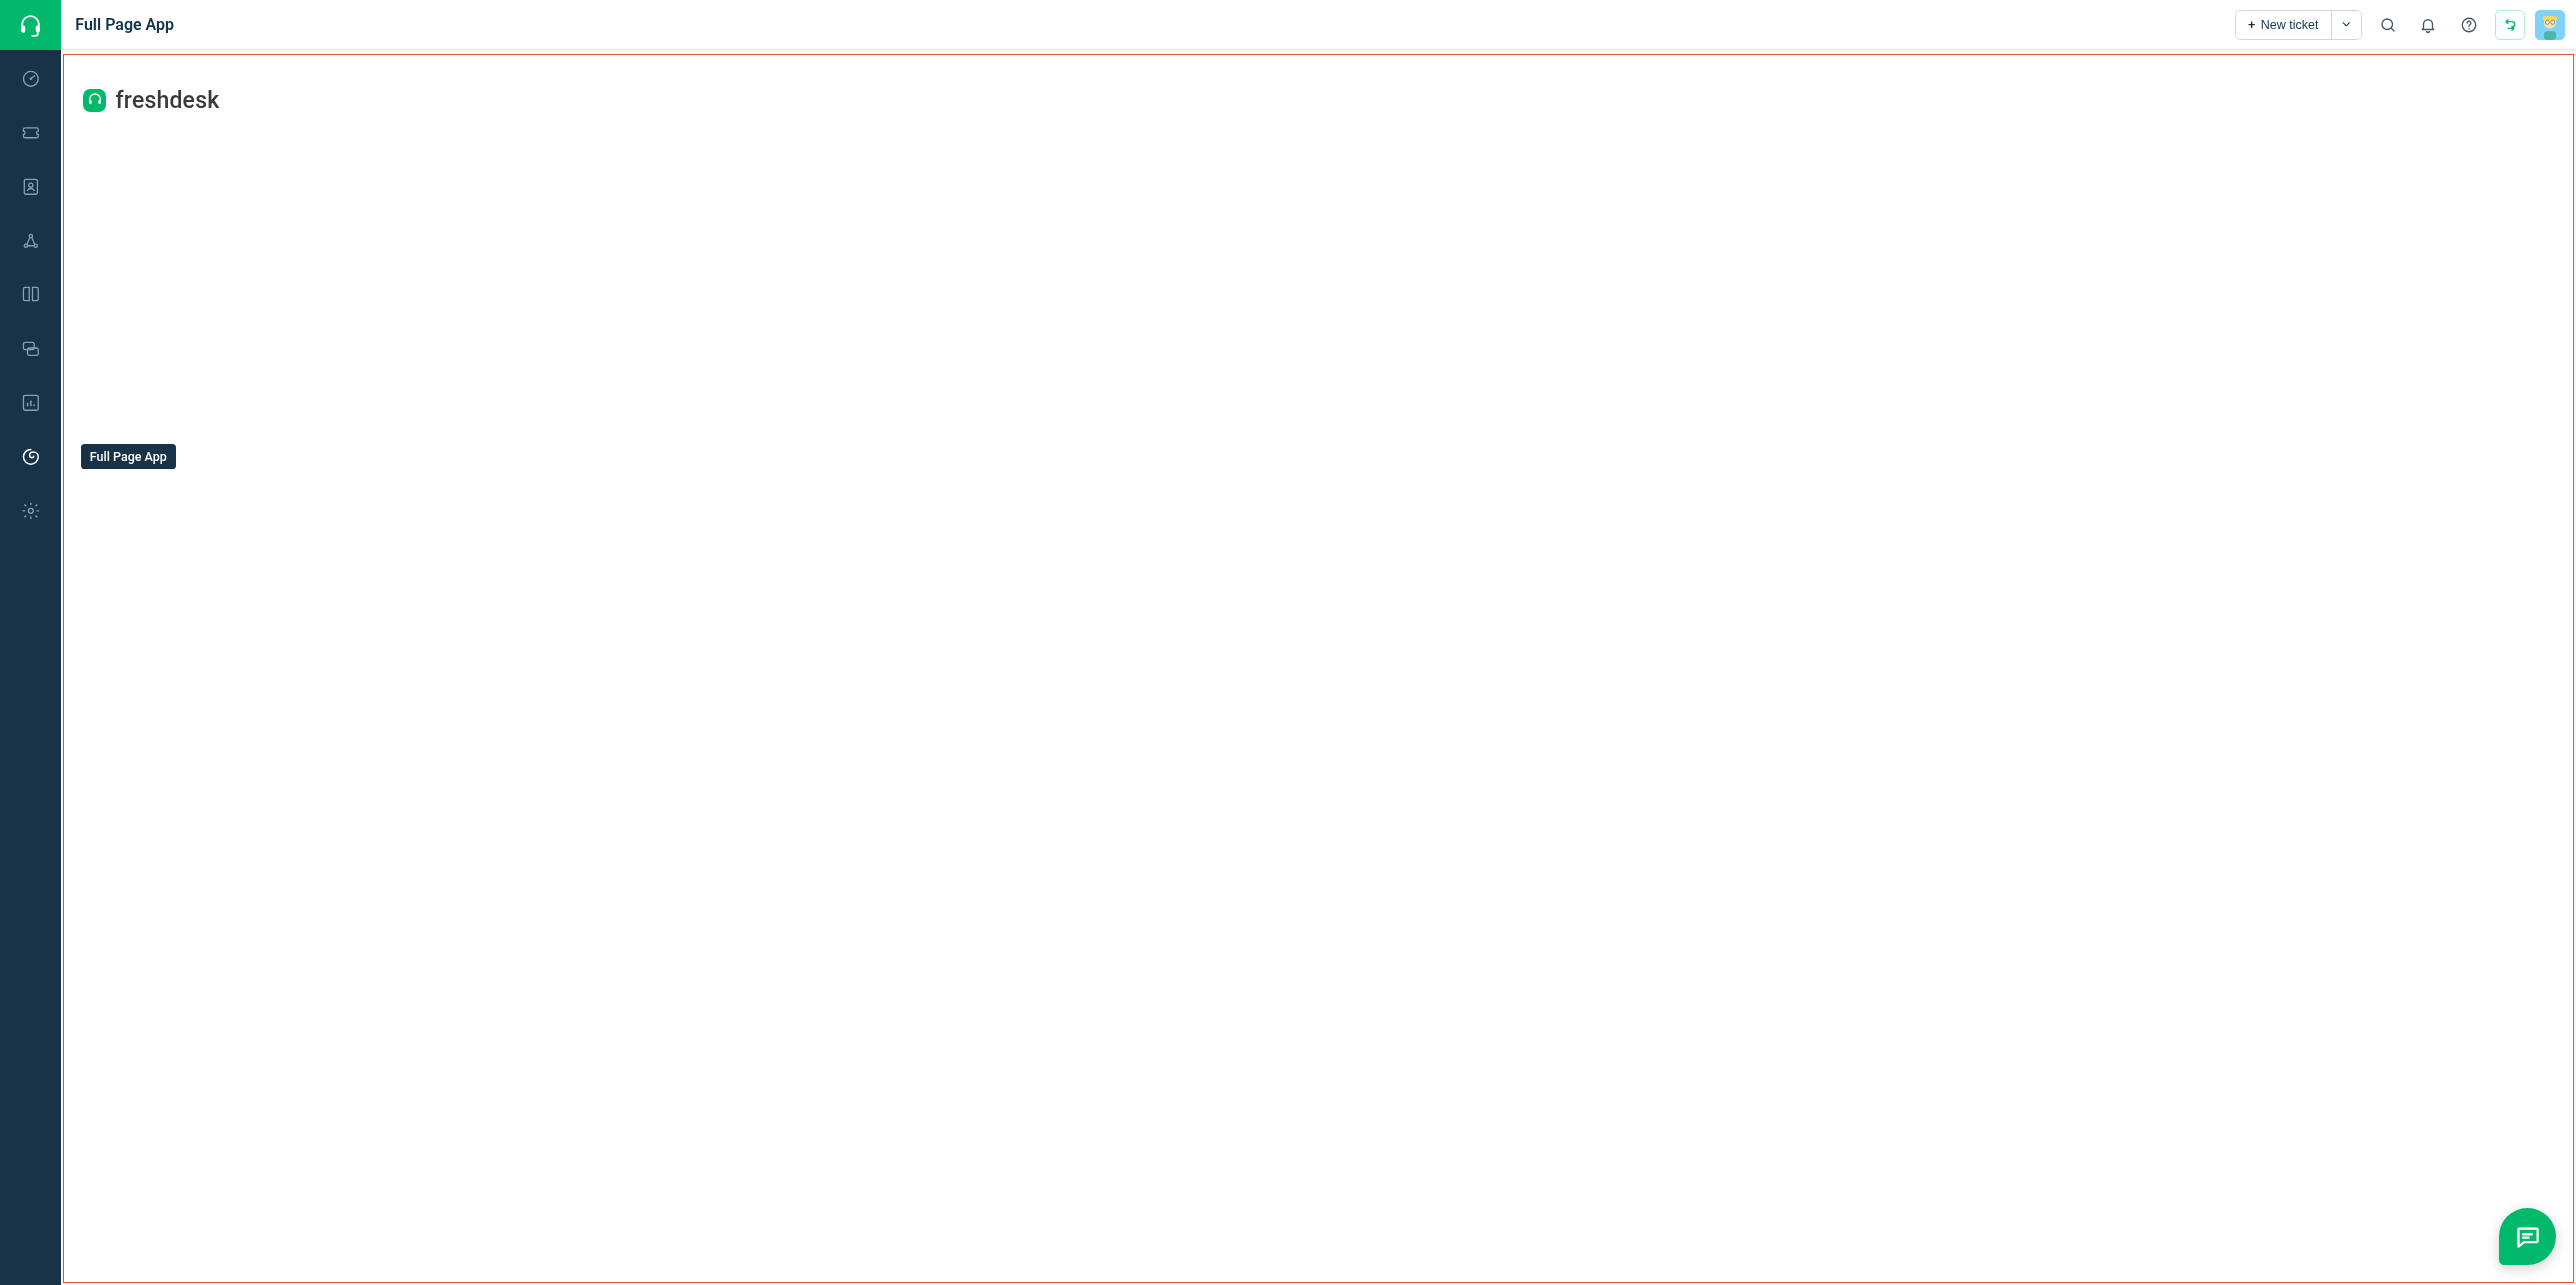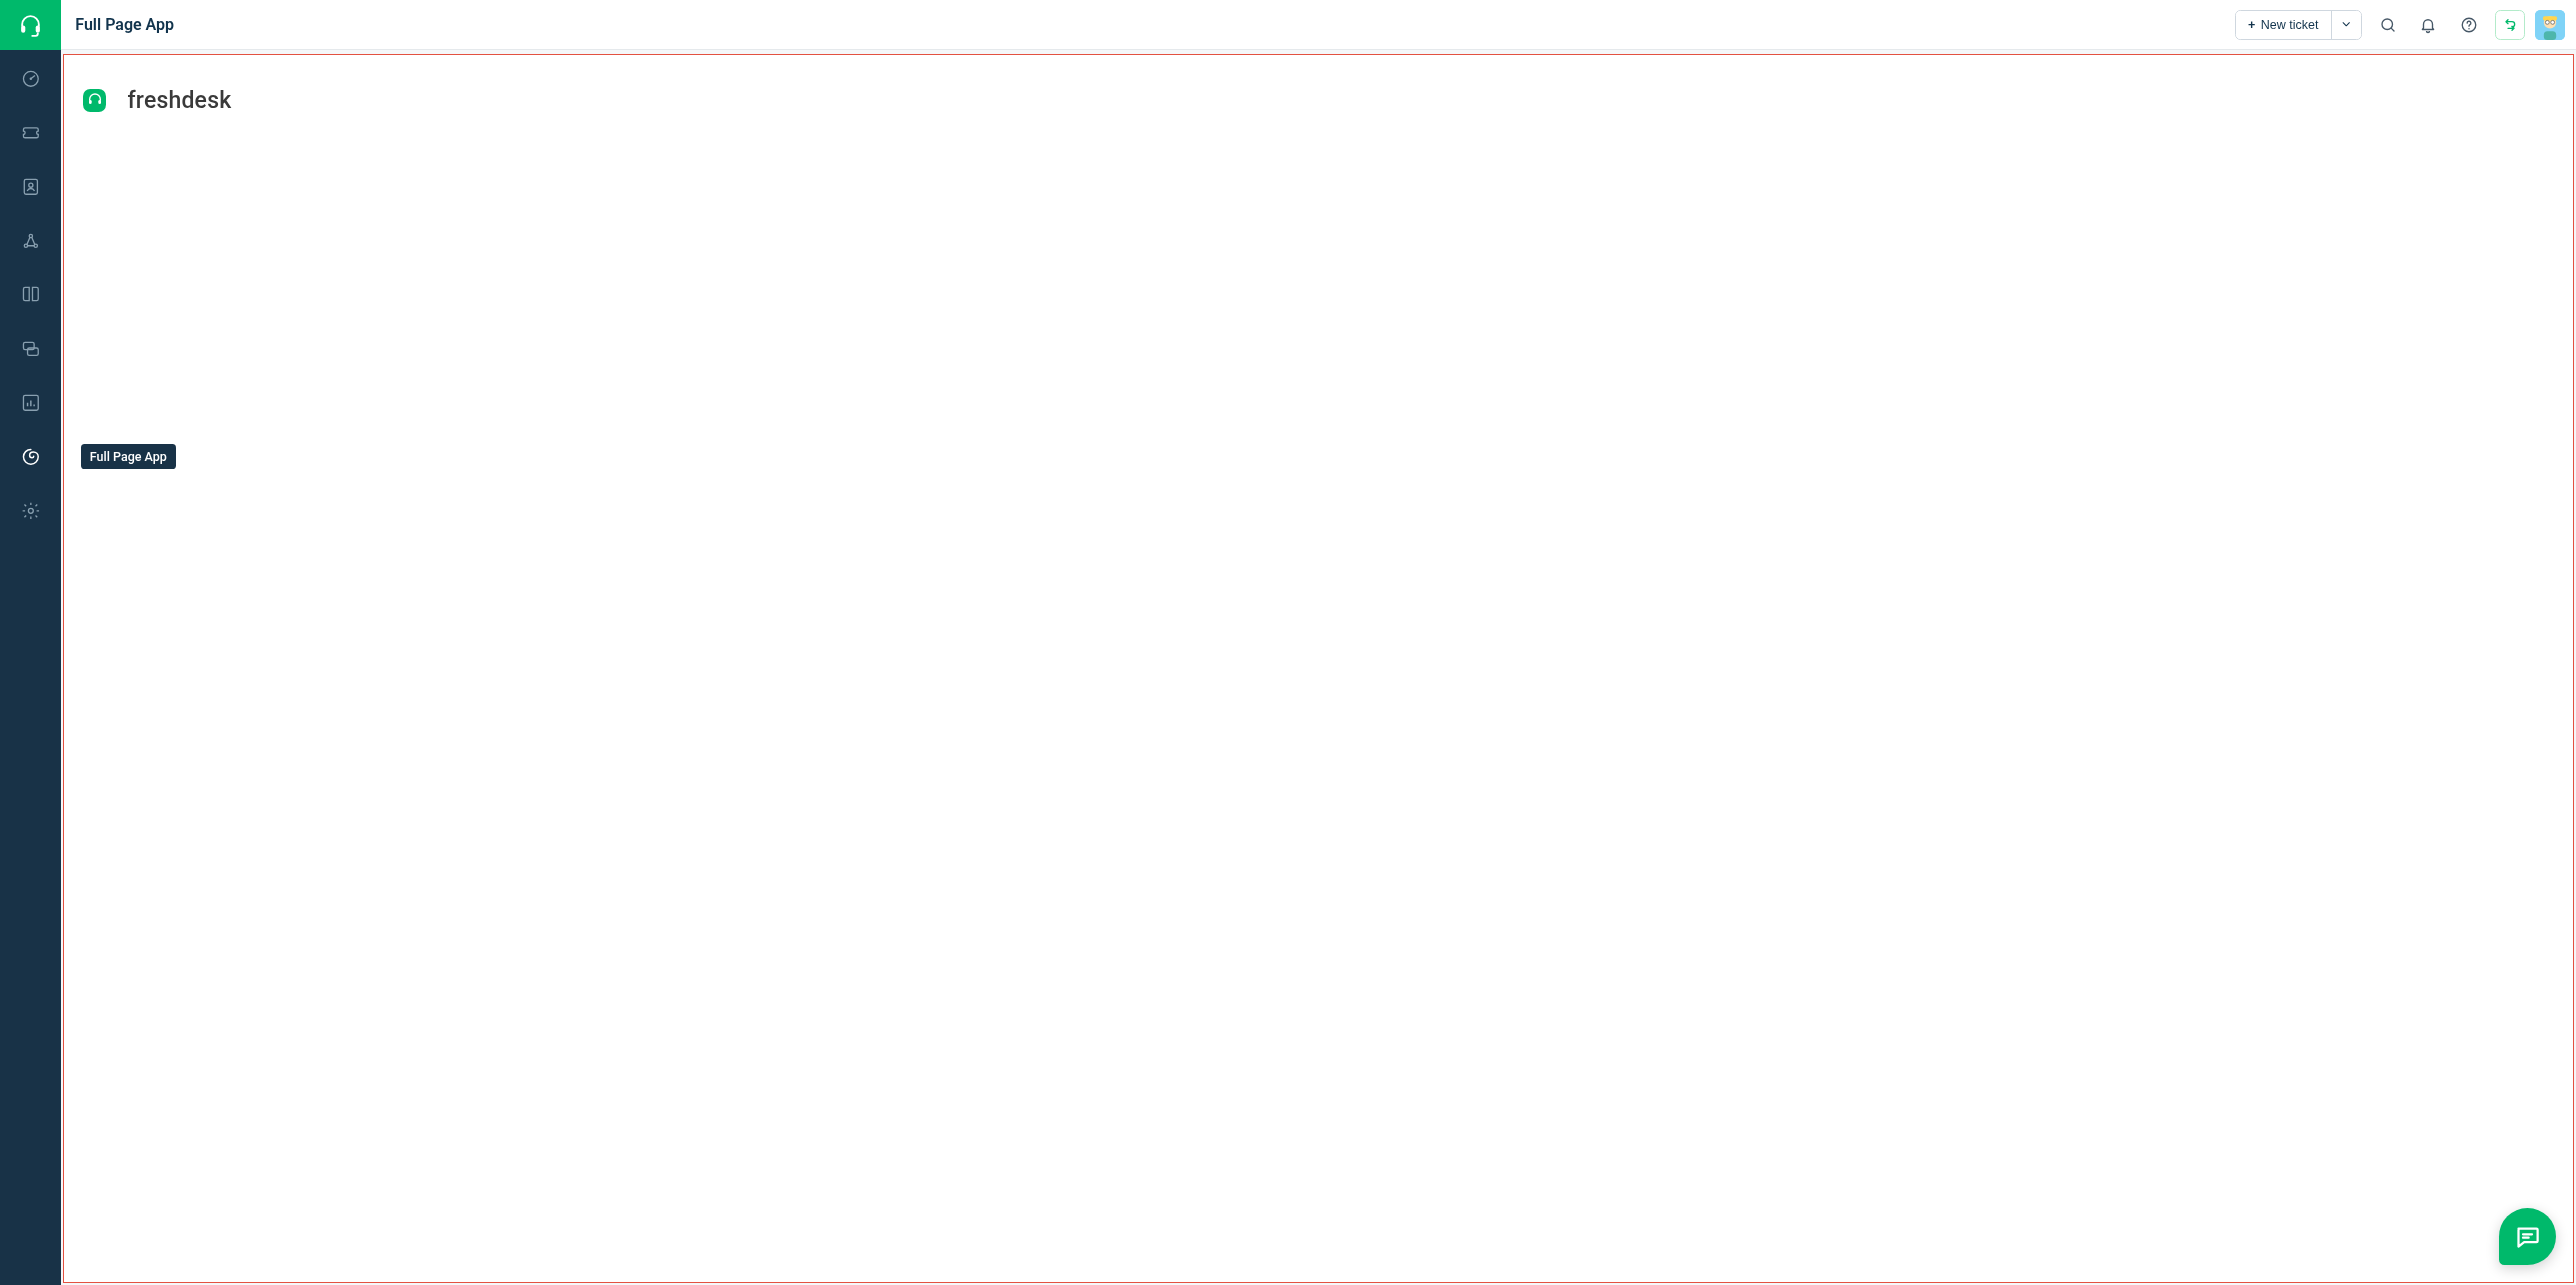--- a/index.html
+++ b/index.html
@@ -164,21 +164,21 @@
     border: 1.8px solid #e35141;
     height: calc(100% - 1.8px);
     margin: 0 1.8px 0 1.8px;
     position: relative;
     padding: 32px 19.7px;
     overflow: hidden;
   }
   .inner-app-logo {
     display: flex;
     align-items: center;
-    gap: 21px;
+    gap: 9px;
   }
   .inner-app-logo .badge {
     width: 23px;
     height: 23px;
     border-radius: 7.2px;
     background: #00b96b;
     display: flex;
     align-items: center;
     justify-content: center;
   }

